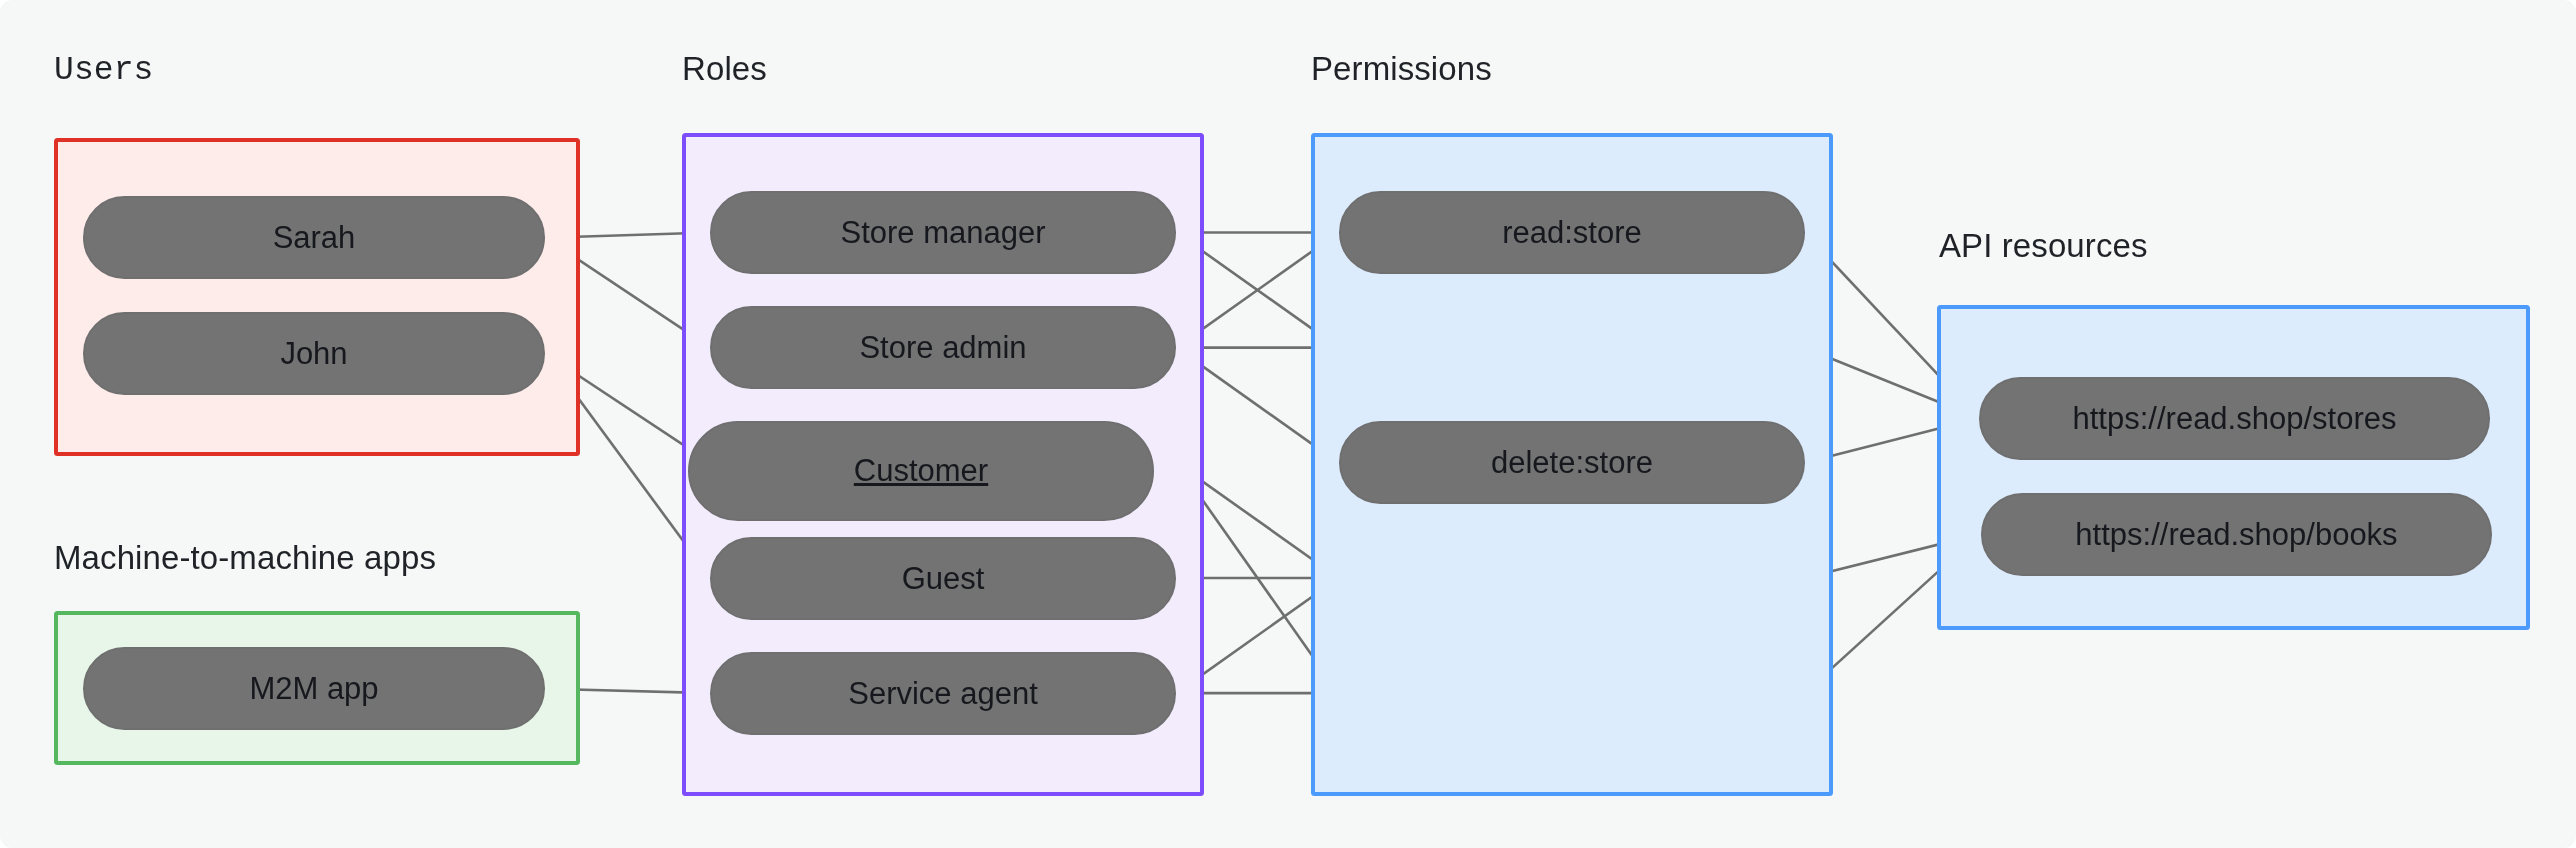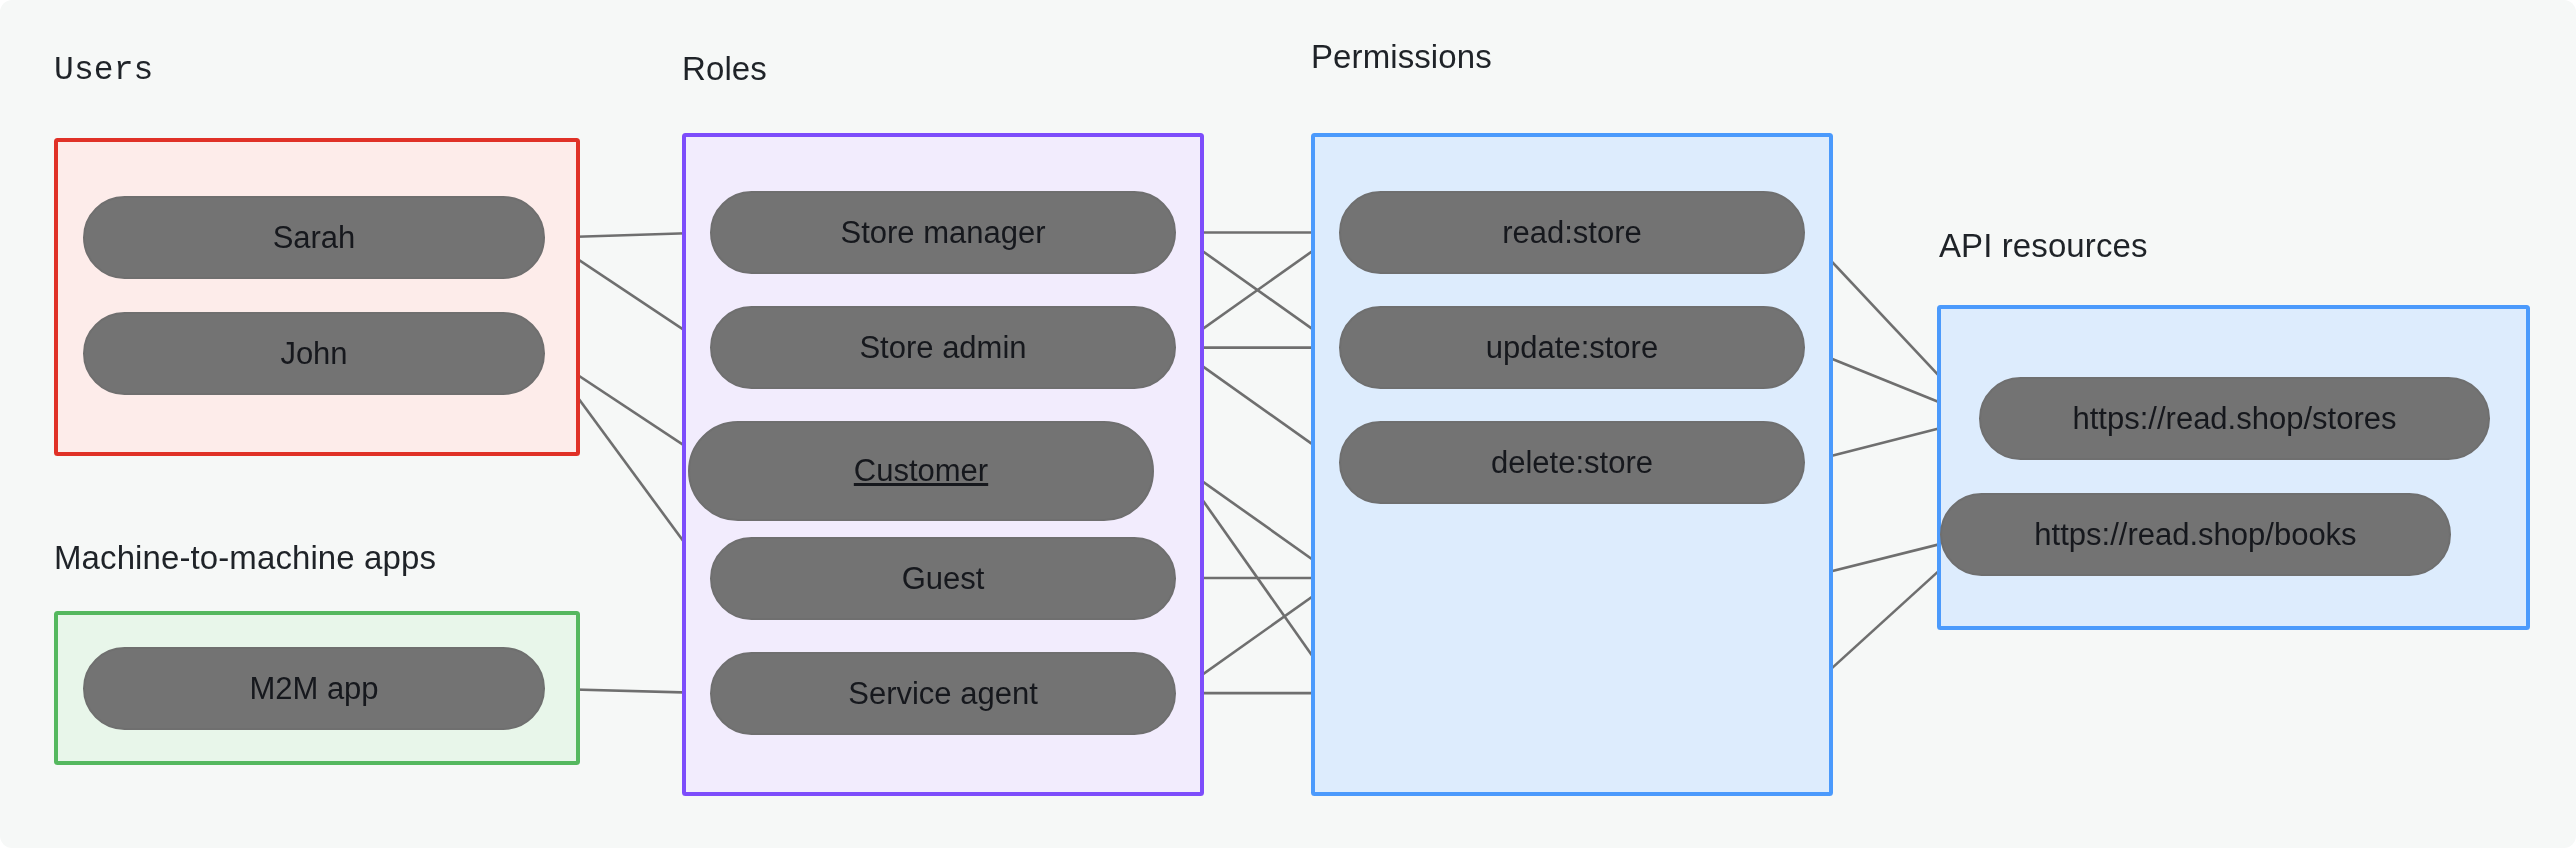--- a/index.html
+++ b/index.html
@@ -96,25 +96,24 @@
   <div class="pill" style="left:83px;top:647px;width:462px;height:83px;">M2M app</div>
 
   <div class="group-label" style="left:682px;top:52px;">Roles</div>
   <div class="group g-roles" style="left:682px;top:133px;width:522px;height:663px;"></div>
   <div class="pill" style="left:710px;top:191px;width:466px;height:83px;">Store manager</div>
   <div class="pill" style="left:710px;top:306px;width:466px;height:83px;">Store admin</div>
   <div class="pill" style="left:688px;top:421px;width:466px;height:100px;text-decoration:underline;">Customer</div>
   <div class="pill" style="left:710px;top:537px;width:466px;height:83px;">Guest</div>
   <div class="pill" style="left:710px;top:652px;width:466px;height:83px;">Service agent</div>
 
-  <div class="group-label" style="left:1311px;top:40px;">Permissions</div>
+  <div class="group-label" style="left:1311px;top:52px;">Permissions</div>
   <div class="group g-perms" style="left:1311px;top:133px;width:522px;height:663px;"></div>
   <div class="pill" style="left:1339px;top:191px;width:466px;height:83px;">read:store</div>
-  <div class="pill" style="left:1339px;top:306px;width:466px;height:83px;">update:store</div>
   <div class="pill" style="left:1339px;top:421px;width:466px;height:83px;">delete:store</div>
 
   <div class="group-label" style="left:1939px;top:229px;">API resources</div>
   <div class="group g-api" style="left:1937px;top:305px;width:593px;height:325px;"></div>
   <div class="pill" style="left:1979px;top:377px;width:511px;height:83px;">https://read.shop/stores</div>
-  <div class="pill" style="left:1940px;top:493px;width:511px;height:83px;">https://read.shop/books</div>
+  <div class="pill" style="left:1981px;top:493px;width:511px;height:83px;">https://read.shop/books</div>
 
 </div>
 
 
 </body></html>

